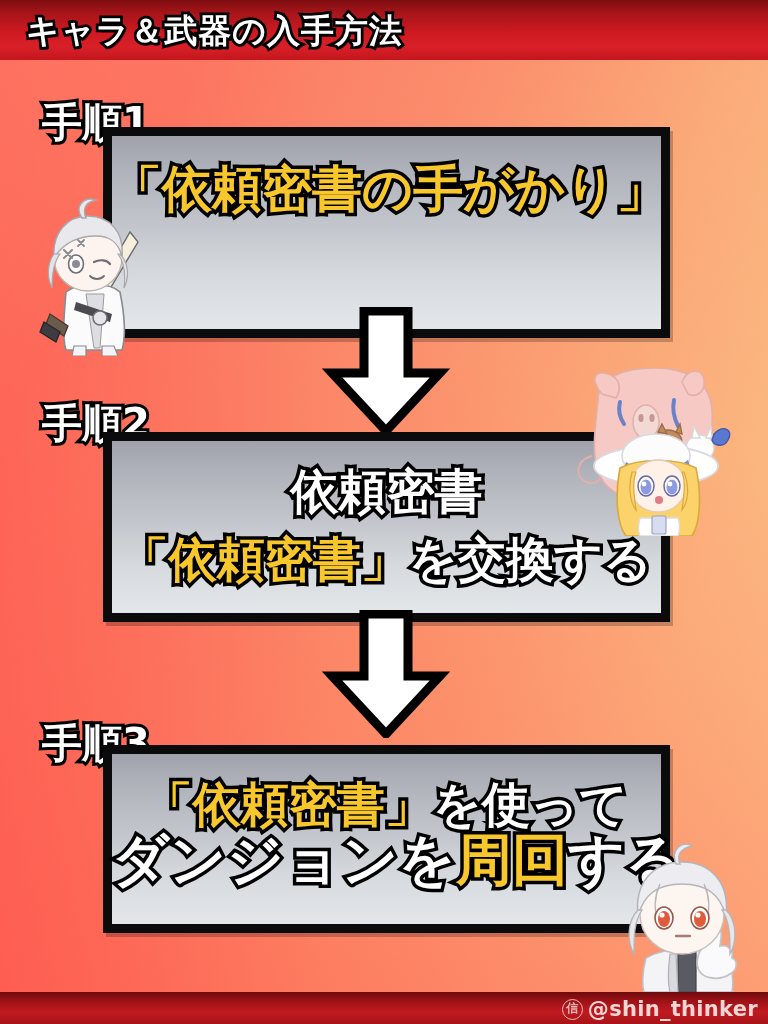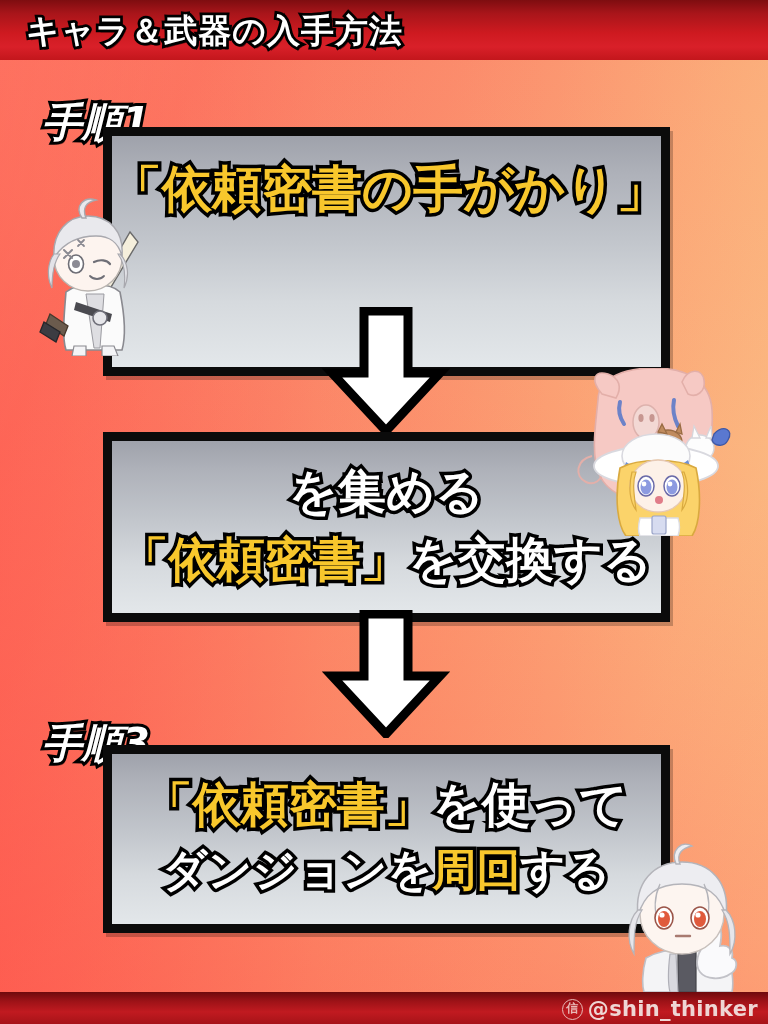--- a/index.html
+++ b/index.html
@@ -99,21 +99,21 @@
   
   .step-box {
     position: absolute;
     left: 103px;
     width: 567px;
     border: 9px solid #0b0b0b;
     box-sizing: border-box;
     background: linear-gradient(180deg, #9FA2AB 0%, #AEB1B9 16%, #C2C6CC 46%, #D6DADE 72%, #E3E7EA 100%);
     box-shadow: 3px 4px 0 rgba(0,0,0,0.22);
   }
-  #step-box-1 { top: 127px; height: 249px; font-family: Liberation Serif, serif; }
+  #step-box-1 { top: 127px; height: 211px; font-family: Liberation Serif, serif; }
   #step-box-2 { top: 432px; height: 190px; }
   #step-box-3 { top: 745px; height: 188px; text-decoration: underline; }
 
   .box-text {
     position: absolute;
     left: 0; right: 0;
     text-align: center;
     font-weight: bold;
     white-space: nowrap;
     line-height: 1.0;
@@ -131,21 +131,20 @@
   .step-label {
     position: absolute;
     font-size: 40px;
     font-weight: bold;
     color: #ffffff;
     -webkit-text-stroke: 6px #000;
     paint-order: stroke fill;
     white-space: nowrap;
     letter-spacing: 0px;
     text-shadow: 2px 3px 0 rgba(0,0,0,0.35);
-    font-style: italic;
   }
   #step-label-1 { left: 42px; top: 95px; }
   #step-label-2 { left: 42px; top: 396px; }
   #step-label-3 { left: 42px; top: 716px; text-align: center; }
 
   
   .flow-arrow {
     position: absolute;
     left: 322px;
     width: 128px;
@@ -211,23 +210,24 @@
     <path d="M60 80 C64 84 70 84 74 80" stroke="#6e6e76" stroke-width="1.8" fill="none" stroke-linecap="round"></path>
 
     <path d="M34 54 L42 62 M42 54 L34 62" stroke="#8a8a92" stroke-width="2" stroke-linecap="round"></path>
     <path d="M48 44 L54 50 M54 44 L48 50" stroke="#8a8a92" stroke-width="1.8" stroke-linecap="round"></path>
   </svg>
 
   <svg id="flow-arrow-1" class="flow-arrow" viewBox="0 0 128 128">
     <path d="M42 4 L86 4 L86 66 L118 66 L64 124 L10 66 L42 66 Z" fill="#ffffff" stroke="#000000" stroke-width="9" stroke-linejoin="miter"></path>
   </svg>
 
+  <div id="step-label-2" class="step-label">手順2</div>
 
   <div id="step-box-2" class="step-box">
-    <div class="box-text outlined txt-white" style="top:26px; font-size:48px;">を集める</div>
+    <div class="box-text outlined txt-white" style="top:26px; font-size:48px;">依頼密書</div>
     <div class="box-text" style="top:94px; font-size:48px;">
       <span class="outlined txt-gold">「依頼密書」</span><span class="outlined txt-white">を交換する</span>
     </div>
   </div>
 
   <svg id="character-2" class="character" viewBox="0 0 168 168">
 
     <g>
       <path d="M30 32 C30 8 60 0 86 0 C118 0 142 12 144 42 C146 78 136 114 112 126 C82 140 44 132 32 108 C22 88 28 54 30 32 Z" fill="#F6C9C4" stroke="#E3AFA9" stroke-width="1.6"></path>
       <path d="M34 26 C22 12 26 2 40 6 C52 10 54 20 48 30 Z" fill="#F6C9C4" stroke="#E3AFA9" stroke-width="1.6"></path>
@@ -273,21 +273,21 @@
   <svg id="flow-arrow-2" class="flow-arrow" viewBox="0 0 128 128">
     <path d="M42 4 L86 4 L86 66 L118 66 L64 124 L10 66 L42 66 Z" fill="#ffffff" stroke="#000000" stroke-width="9" stroke-linejoin="miter"></path>
   </svg>
 
   <div id="step-label-3" class="step-label">手順3</div>
 
   <div id="step-box-3" class="step-box">
     <div class="box-text" style="top:26px; font-size:48px;">
       <span class="outlined txt-gold">「依頼密書」</span><span class="outlined txt-white">を使って</span>
     </div>
-    <div class="box-text" style="top:94px; font-size:44px;">
+    <div class="box-text" style="top:78px; font-size:56px;">
       <span class="outlined txt-white">ダンジョンを</span><span class="outlined txt-gold">周回</span><span class="outlined txt-white">する</span>
     </div>
   </div>
 
   <svg id="character-3" class="character" viewBox="0 0 150 152">
 
     <path d="M34 118 C30 132 30 146 32 152 L120 152 C122 142 120 128 116 118 C96 106 54 106 34 118 Z" fill="#F4F4F6" stroke="#BFBFC6" stroke-width="1.6"></path>
     <path d="M66 112 L66 152 L84 152 L84 112 Z" fill="#5A5A62" stroke="#44444A" stroke-width="1.2"></path>
     <path d="M58 114 C56 130 56 144 58 152 L66 152 L64 114 Z" fill="#D9D9DF" stroke="#B0B0B8" stroke-width="1.2"></path>
 

